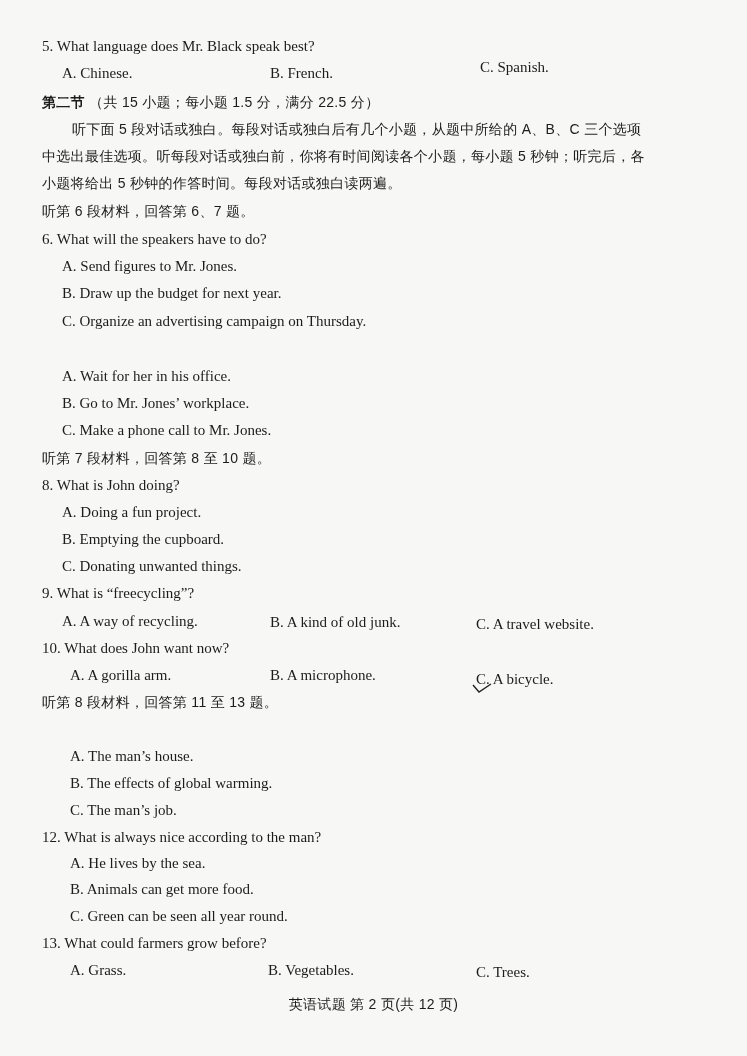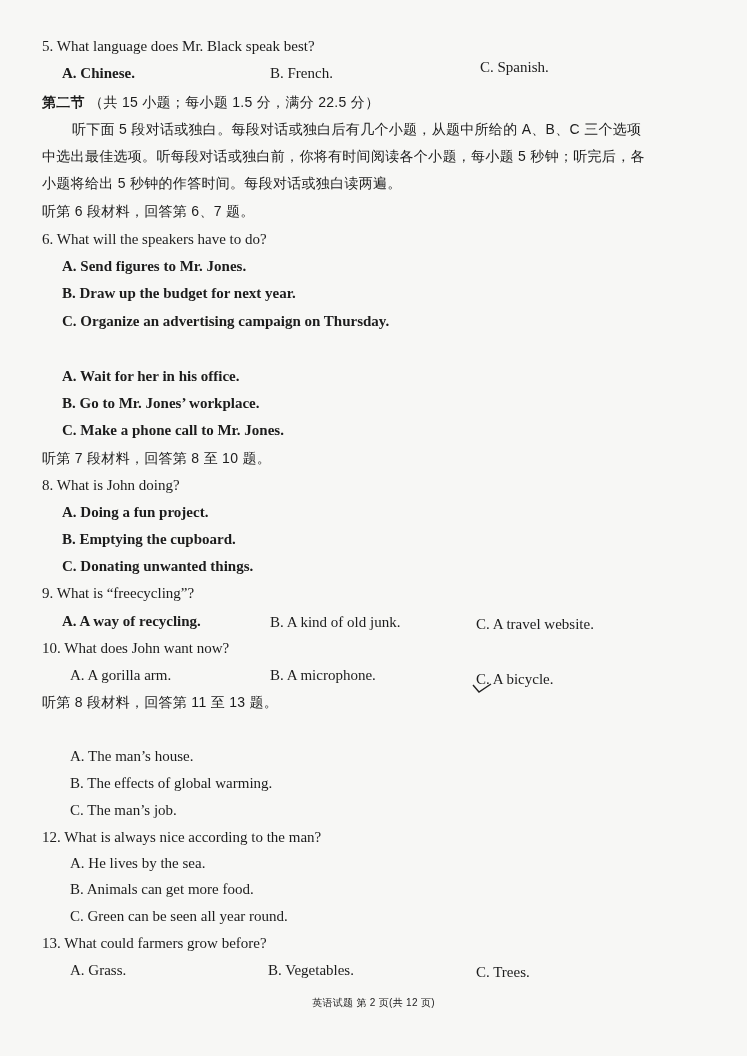--- a/index.html
+++ b/index.html
@@ -9,23 +9,23 @@
     color: #1c1c1c;
     font-family: "Liberation Serif", "DejaVu Serif", serif;
     position: relative;
     overflow: hidden;
   }
   .page { position: absolute; left: 0; top: 0; width: 747px; height: 1056px; }
   .line { position: absolute; white-space: nowrap; font-size: 15px; line-height: 20px; }
   .cn { font-family: Liberation Sans, sans-serif; font-size: 14px; letter-spacing: 0.3px; }
   .cn-bold { font-weight: bold; }
   .q { left: 42px; text-align: right; }
-  .opt { left: 62px; font-weight: bold; }
+  .opt { left: 62px; }
   .opt2 { left: 70px; }
-  .footer { position: absolute; left: 0; width: 747px; text-align: center; top: 996px; font-size: 10px; }
+  .footer { position: absolute; left: 0; width: 747px; text-align: center; top: 996px; font-size: 14px; }
   .check { position: absolute; left: 472px; top: 683px; width: 20px; height: 10px; }
   .check svg { display: block; }
 </style>
 </head>
 <body>
 
 <div class="page">
 
   <div class="line q" style="top:36px">5. What language does Mr. Black speak best?</div>
   <div class="line opt" style="top:63px">A. Chinese.</div>

